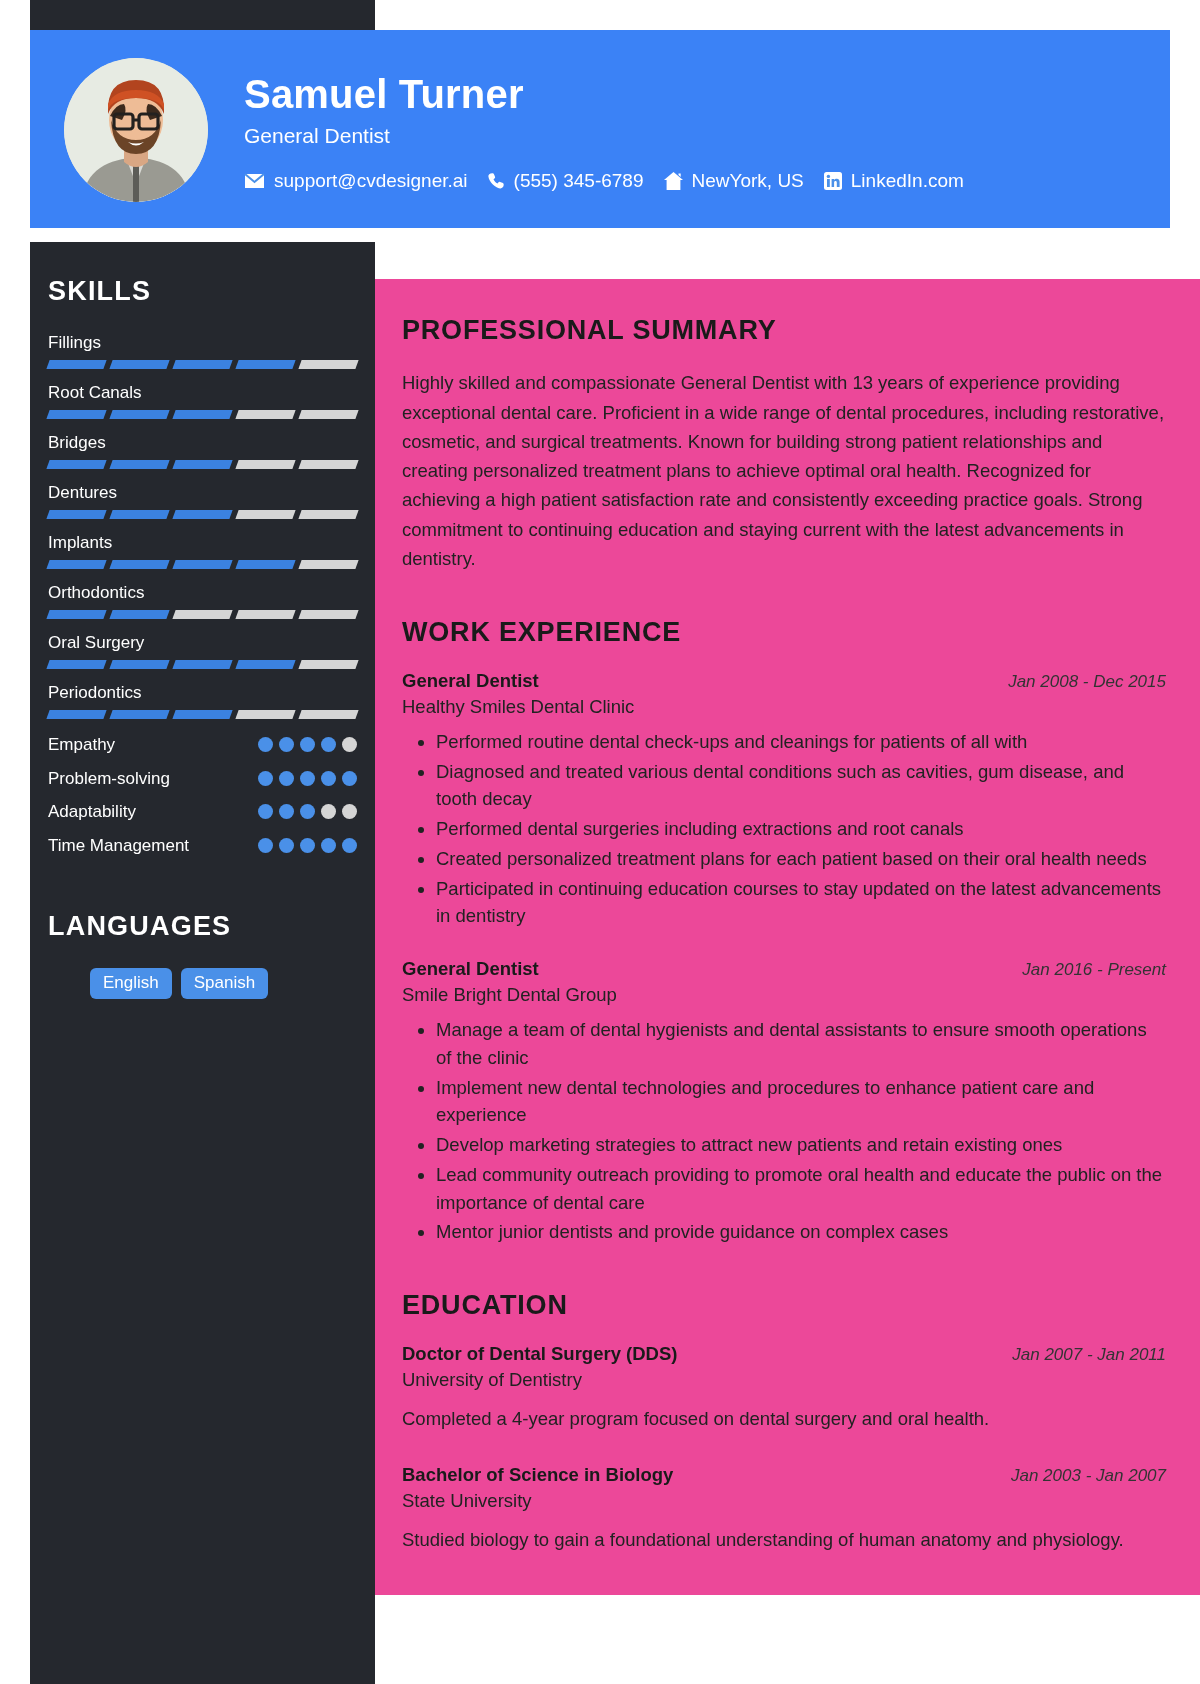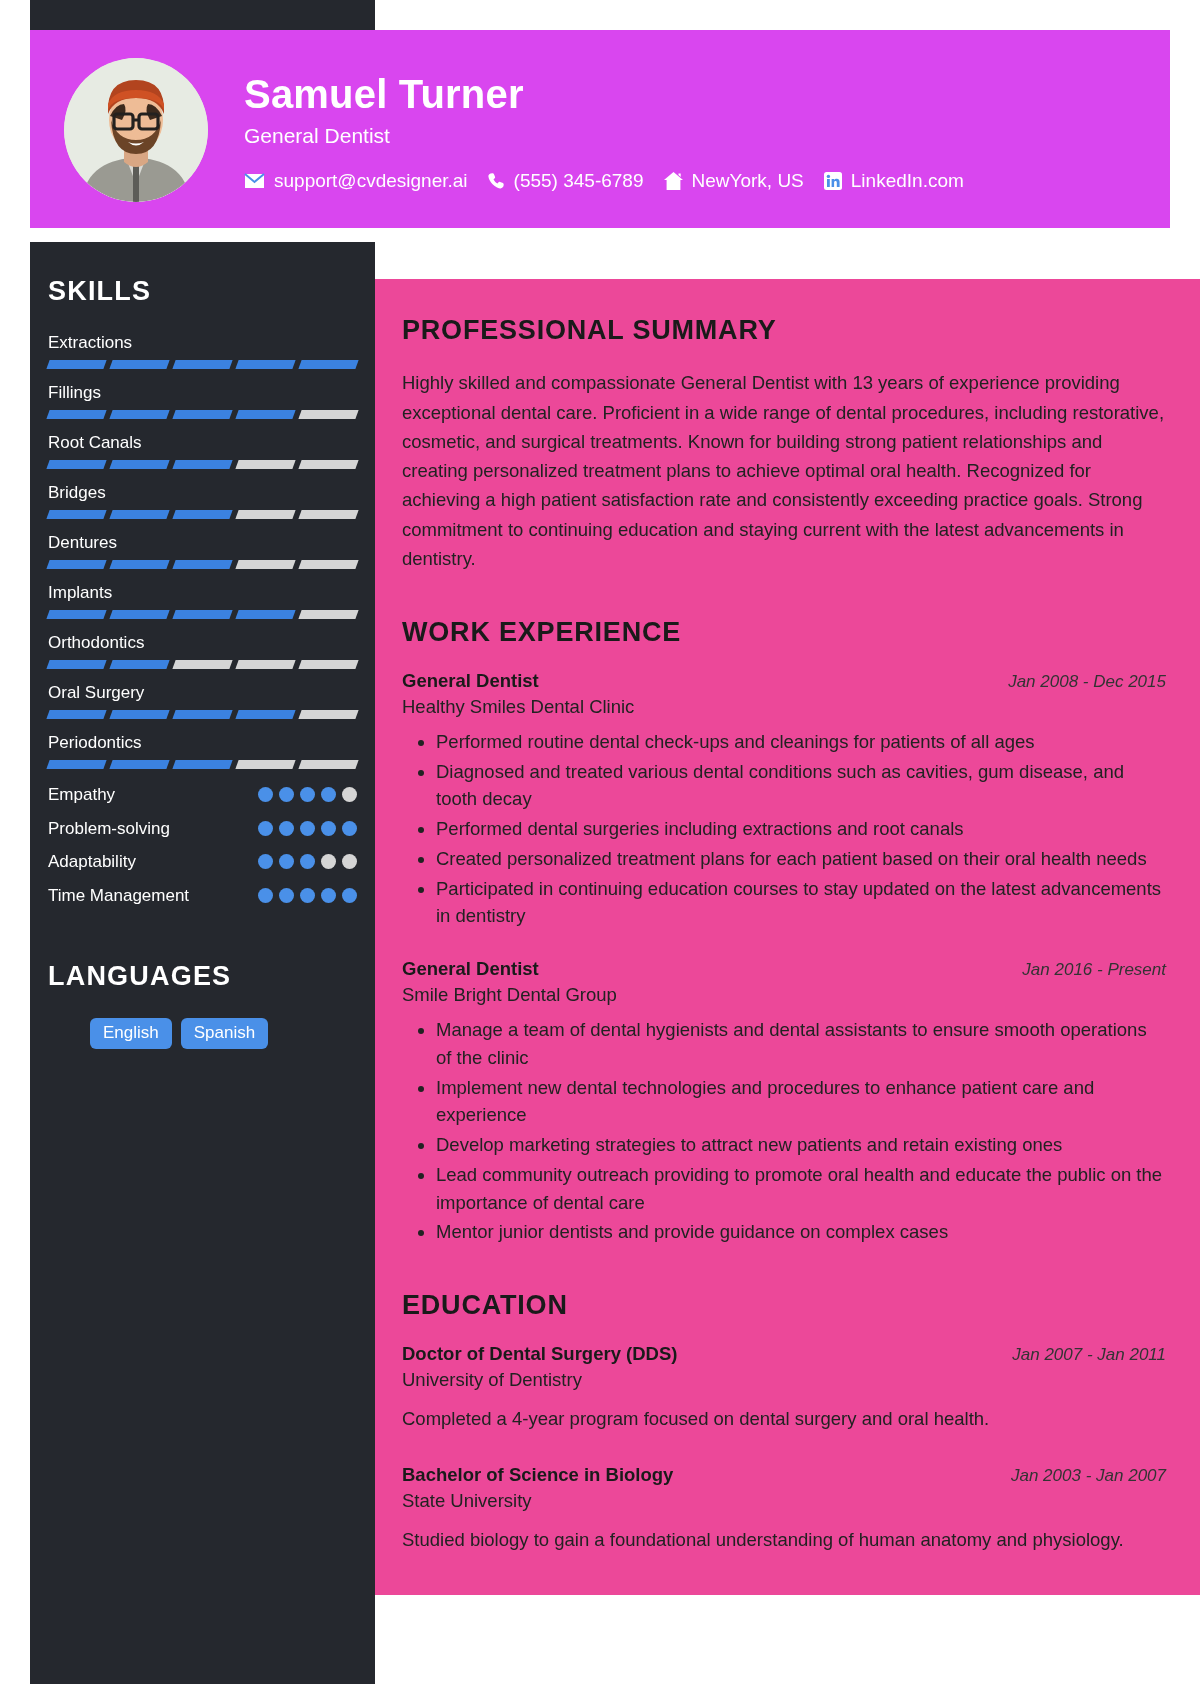--- a/index.html
+++ b/index.html
@@ -33,21 +33,21 @@
     position: relative;
     z-index: 2;
   }
 
   
   .header-outer {
     padding: 30px 30px 0 30px;
     background: transparent;
   }
   .header-card {
-    background: #d946ef;
+    background: #3b82f6;
     padding: 26px 34px 24px 34px;
     display: flex;
     align-items: center;
     gap: 36px;
     min-height: 198px;
   }
   .avatar {
     width: 144px;
     height: 144px;
     border-radius: 50%;
@@ -327,30 +327,20 @@
     </div>
     <div class="header-gap"></div>
 
     <div class="columns">
 
       <aside class="sidebar">
 
         <div class="side-heading">SKILLS</div>
         <div id="skills-list">
             <div class="skill">
-              <div class="skill-label">Extractions</div>
-              <div class="bar">
-                <span class="seg on"></span>
-                <span class="seg on"></span>
-                <span class="seg on"></span>
-                <span class="seg on"></span>
-                <span class="seg on"></span>
-              </div>
-            </div>
-            <div class="skill">
               <div class="skill-label">Fillings</div>
               <div class="bar">
                 <span class="seg on"></span>
                 <span class="seg on"></span>
                 <span class="seg on"></span>
                 <span class="seg on"></span>
                 <span class="seg"></span>
               </div>
             </div>
             <div class="skill">
@@ -483,21 +473,21 @@
 
         <div class="main-heading spaced">WORK EXPERIENCE</div>
         <div id="work-list">
             <div class="entry">
               <div class="entry-head">
                 <div class="entry-title">General Dentist</div>
                 <div class="entry-date">Jan 2008 - Dec 2015</div>
               </div>
               <div class="entry-org">Healthy Smiles Dental Clinic</div>
               <ul class="bullets">
-                <li>Performed routine dental check-ups and cleanings for patients of all ages</li>
+                <li>Performed routine dental check-ups and cleanings for patients of all with</li>
                 <li>Diagnosed and treated various dental conditions such as cavities, gum disease, and tooth decay</li>
                 <li>Performed dental surgeries including extractions and root canals</li>
                 <li>Created personalized treatment plans for each patient based on their oral health needs</li>
                 <li>Participated in continuing education courses to stay updated on the latest advancements in dentistry</li>
               </ul>
             </div>
             <div class="entry">
               <div class="entry-head">
                 <div class="entry-title">General Dentist</div>
                 <div class="entry-date">Jan 2016 - Present</div>

